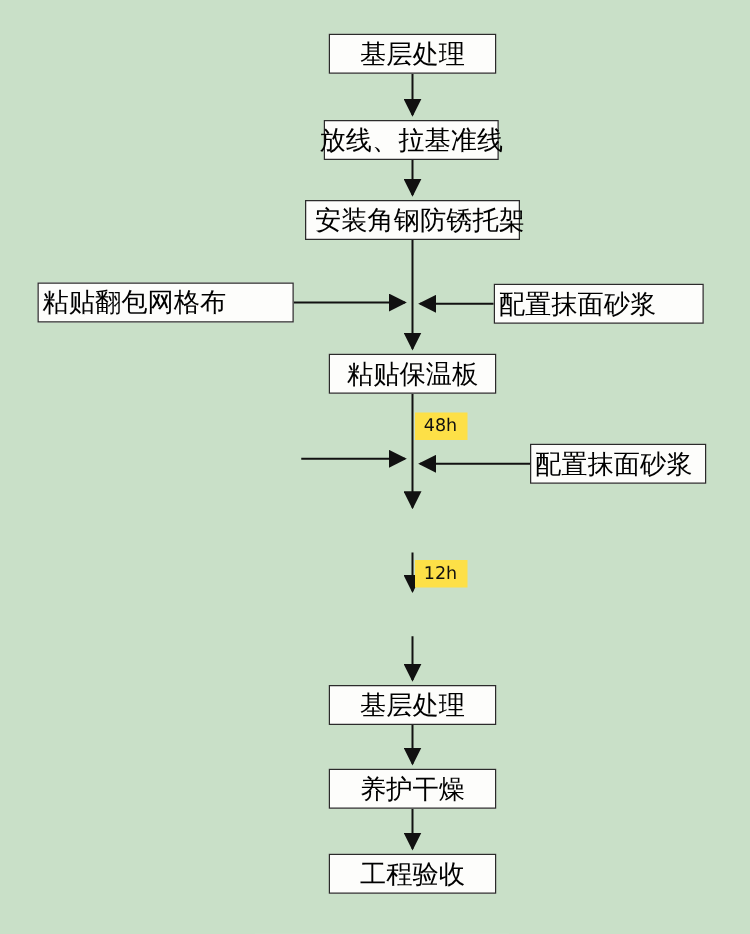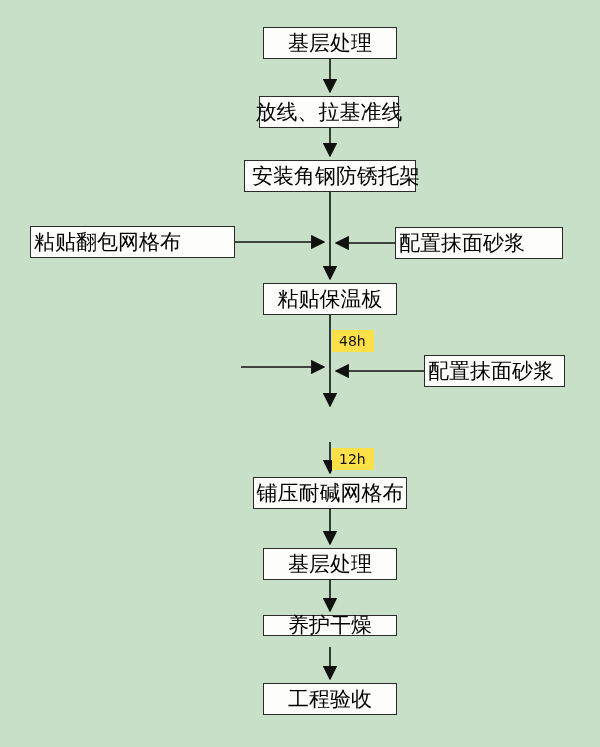--- a/index.html
+++ b/index.html
@@ -67,23 +67,22 @@
     <line x1="235" y1="242" x2="324" y2="242" stroke="#111" stroke-width="1.6" marker-end="url(#ah)"></line>
     <line x1="395" y1="243" x2="336" y2="243" stroke="#111" stroke-width="1.6" marker-end="url(#ah)"></line>
     <line x1="241" y1="367" x2="324" y2="367" stroke="#111" stroke-width="1.6" marker-end="url(#ah)"></line>
     <line x1="424" y1="371" x2="336" y2="371" stroke="#111" stroke-width="1.6" marker-end="url(#ah)"></line>
   </svg>
 
   <div class="node center" style="left:263px; top:27px;  width:134px; height:32px;">基层处理</div>
   <div class="node center" style="left:259px; top:96px;  width:140px; height:32px;">放线、拉基准线</div>
   <div class="node center" style="left:244px; top:160px; width:172px; height:32px;padding-left:12px;">安装角钢防锈托架</div>
   <div class="node center" style="left:263px; top:283px; width:134px; height:32px;font-family:Liberation Serif, serif;">粘贴保温板</div>
-  <div class="node center" style="left:253px; top:477px; width:154px; height:32px;">铺压耐碱网格布</div>
   <div class="node center" style="left:263px; top:548px; width:134px; height:32px;">基层处理</div>
-  <div class="node center" style="left:263px; top:615px; width:134px; height:21px;">养护干燥</div>
+  <div class="node center" style="left:263px; top:615px; width:134px; height:32px;">养护干燥</div>
   <div class="node center" style="left:263px; top:683px; width:134px; height:32px;">工程验收</div>
 
   <div class="node leftalign" style="left:30px;  top:226px; width:205px; height:32px;">粘贴翻包网格布</div>
   <div class="node leftalign" style="left:395px; top:227px; width:168px; height:32px;">配置抹面砂浆</div>
   <div class="node leftalign" style="left:424px; top:355px; width:141px; height:32px;">配置抹面砂浆</div>
 
   <div class="edge-label" style="left:332px; top:330px;">48h</div>
   <div class="edge-label" style="left:332px; top:448px;">12h</div>
 
 </div>

